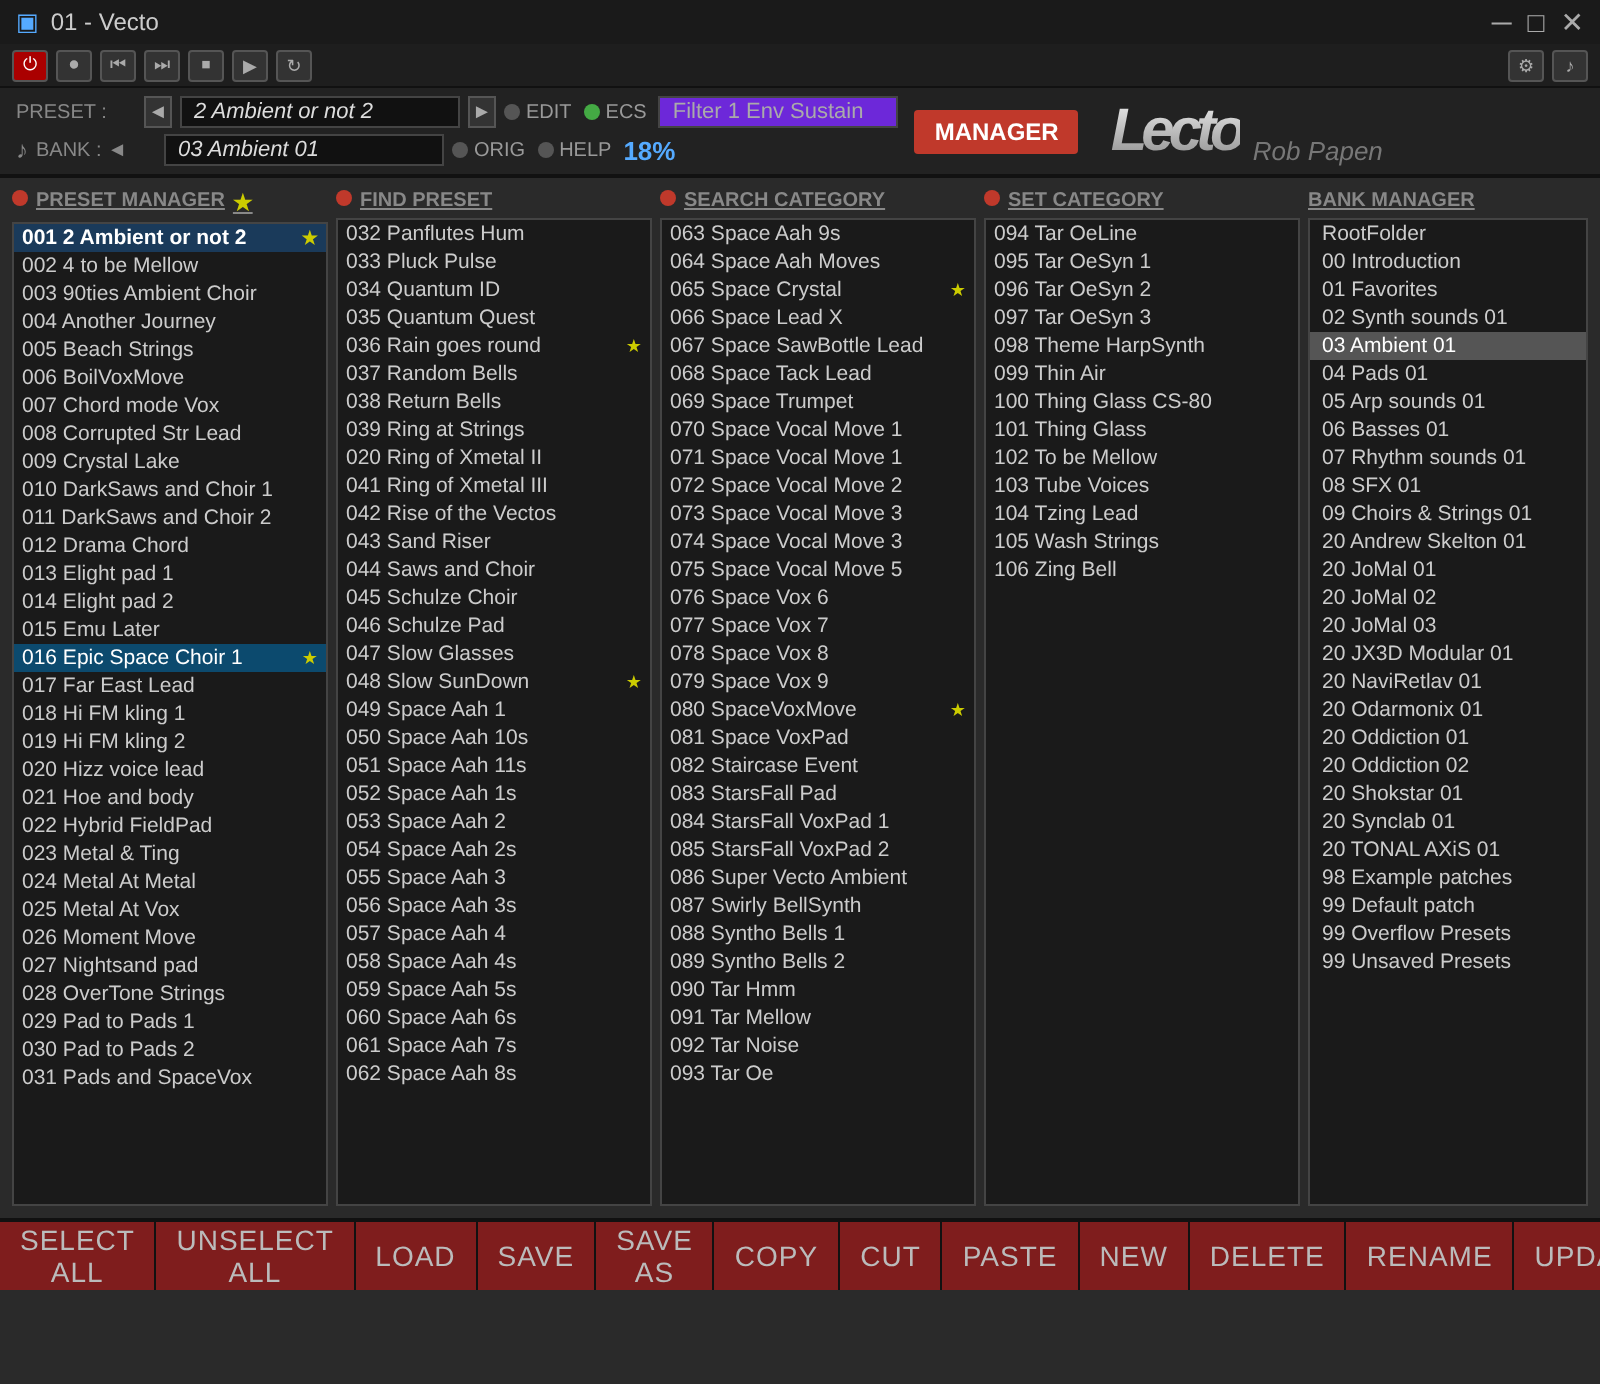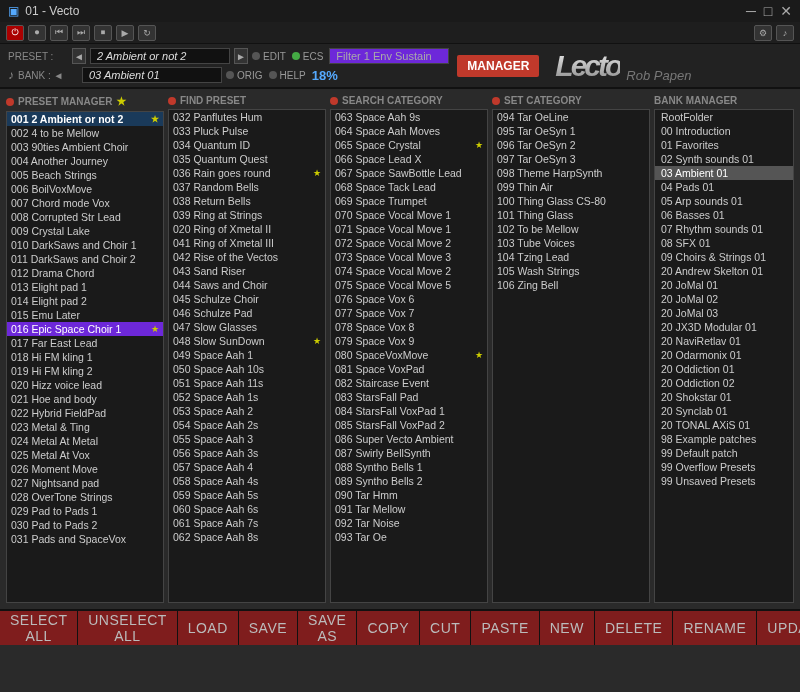--- a/index.html
+++ b/index.html
@@ -132,27 +132,27 @@
       gap: 4px;
       height: 520px;
     }
     .panel {
       display: flex;
       flex-direction: column;
       flex: 1;
     }
     .panel-header {
       display: flex;
-      align-items: center;
       gap: 4px;
       margin-bottom: 3px;
       font-size: 10px;
       font-weight: bold;
       color: #888;
       text-transform: uppercase;
+      text-decoration: underline;
     }
     .panel-dot {
       width: 8px; height: 8px;
       border-radius: 50%;
       background: #c0392b;
     }
     .panel-star {
       color: #cc0;
       font-size: 11px;
     }
@@ -170,21 +170,21 @@
       white-space: nowrap;
       overflow: hidden;
       text-overflow: ellipsis;
       font-size: 10.5px;
       display: flex;
       align-items: center;
       justify-content: space-between;
       height: 14px;
     }
     .list-item.selected { background: #1a3a5a; color: #fff; font-weight: bold; }
-    .list-item.highlighted { background: #6d28d9; color: #fff; }
+    .list-item.highlighted { background: #0c4a6e; color: #fff; }
     .item-star { color: #cc0; font-size: 9px; margin-left: 2px; }
     .bank-panel {
       width: 140px;
       flex: none;
     }
     .bank-item {
       padding: 1px 6px;
       color: #ccc;
       cursor: pointer;
       font-size: 10.5px;
@@ -541,21 +541,21 @@
         <div class="list-item">
           <span>071 Space Vocal Move 1</span>
         </div>
         <div class="list-item">
           <span>072 Space Vocal Move 2</span>
         </div>
         <div class="list-item">
           <span>073 Space Vocal Move 3</span>
         </div>
         <div class="list-item">
-          <span>074 Space Vocal Move 2</span>
+          <span>074 Space Vocal Move 3</span>
         </div>
         <div class="list-item">
           <span>075 Space Vocal Move 5</span>
         </div>
         <div class="list-item">
           <span>076 Space Vox 6</span>
         </div>
         <div class="list-item">
           <span>077 Space Vox 7</span>
         </div>

